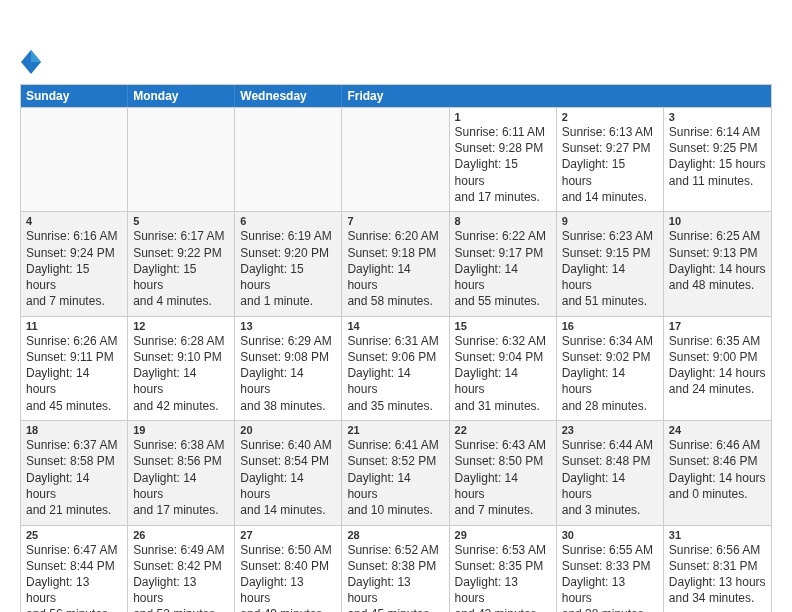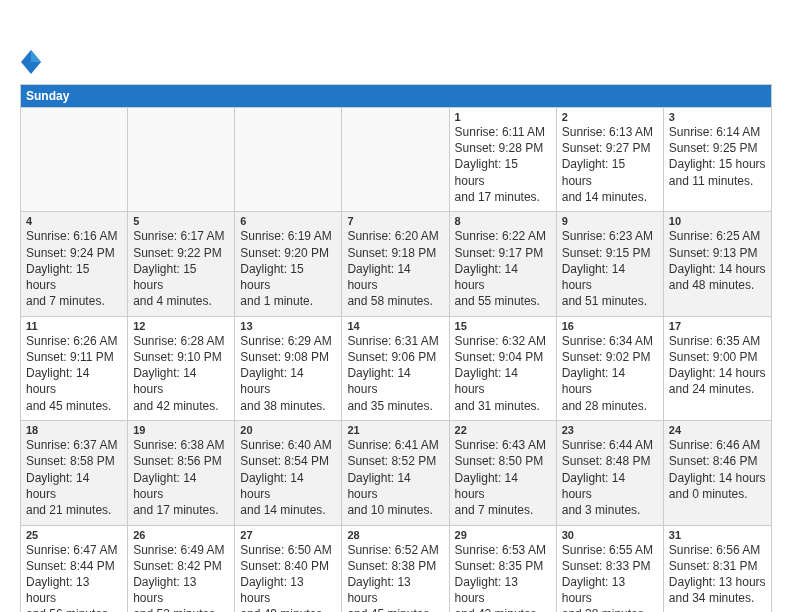--- a/index.html
+++ b/index.html
@@ -123,20 +123,23 @@
     </div>
     <div class="title-block">
       <div class="month-year"></div>
       <div class="location"></div>
     </div>
   </div>
 
   <div class="calendar">
     <div class="cal-header">
     <div class="cal-header-cell">Sunday</div>
+        <div class="cal-header-cell">Monday</div>
+        <div class="cal-header-cell">Wednesday</div>
+        <div class="cal-header-cell">Friday</div>
       </div>
     <div class="cal-body">
     <div class="cal-row">
           <div class="cal-cell empty"></div>
           <div class="cal-cell empty"></div>
           <div class="cal-cell empty"></div>
           <div class="cal-cell empty"></div>
           <div class="cal-cell">
             <span class="day-num">1</span>
             <div class="cell-text" style="white-space: pre-line;">Sunrise: 6:11 AM

